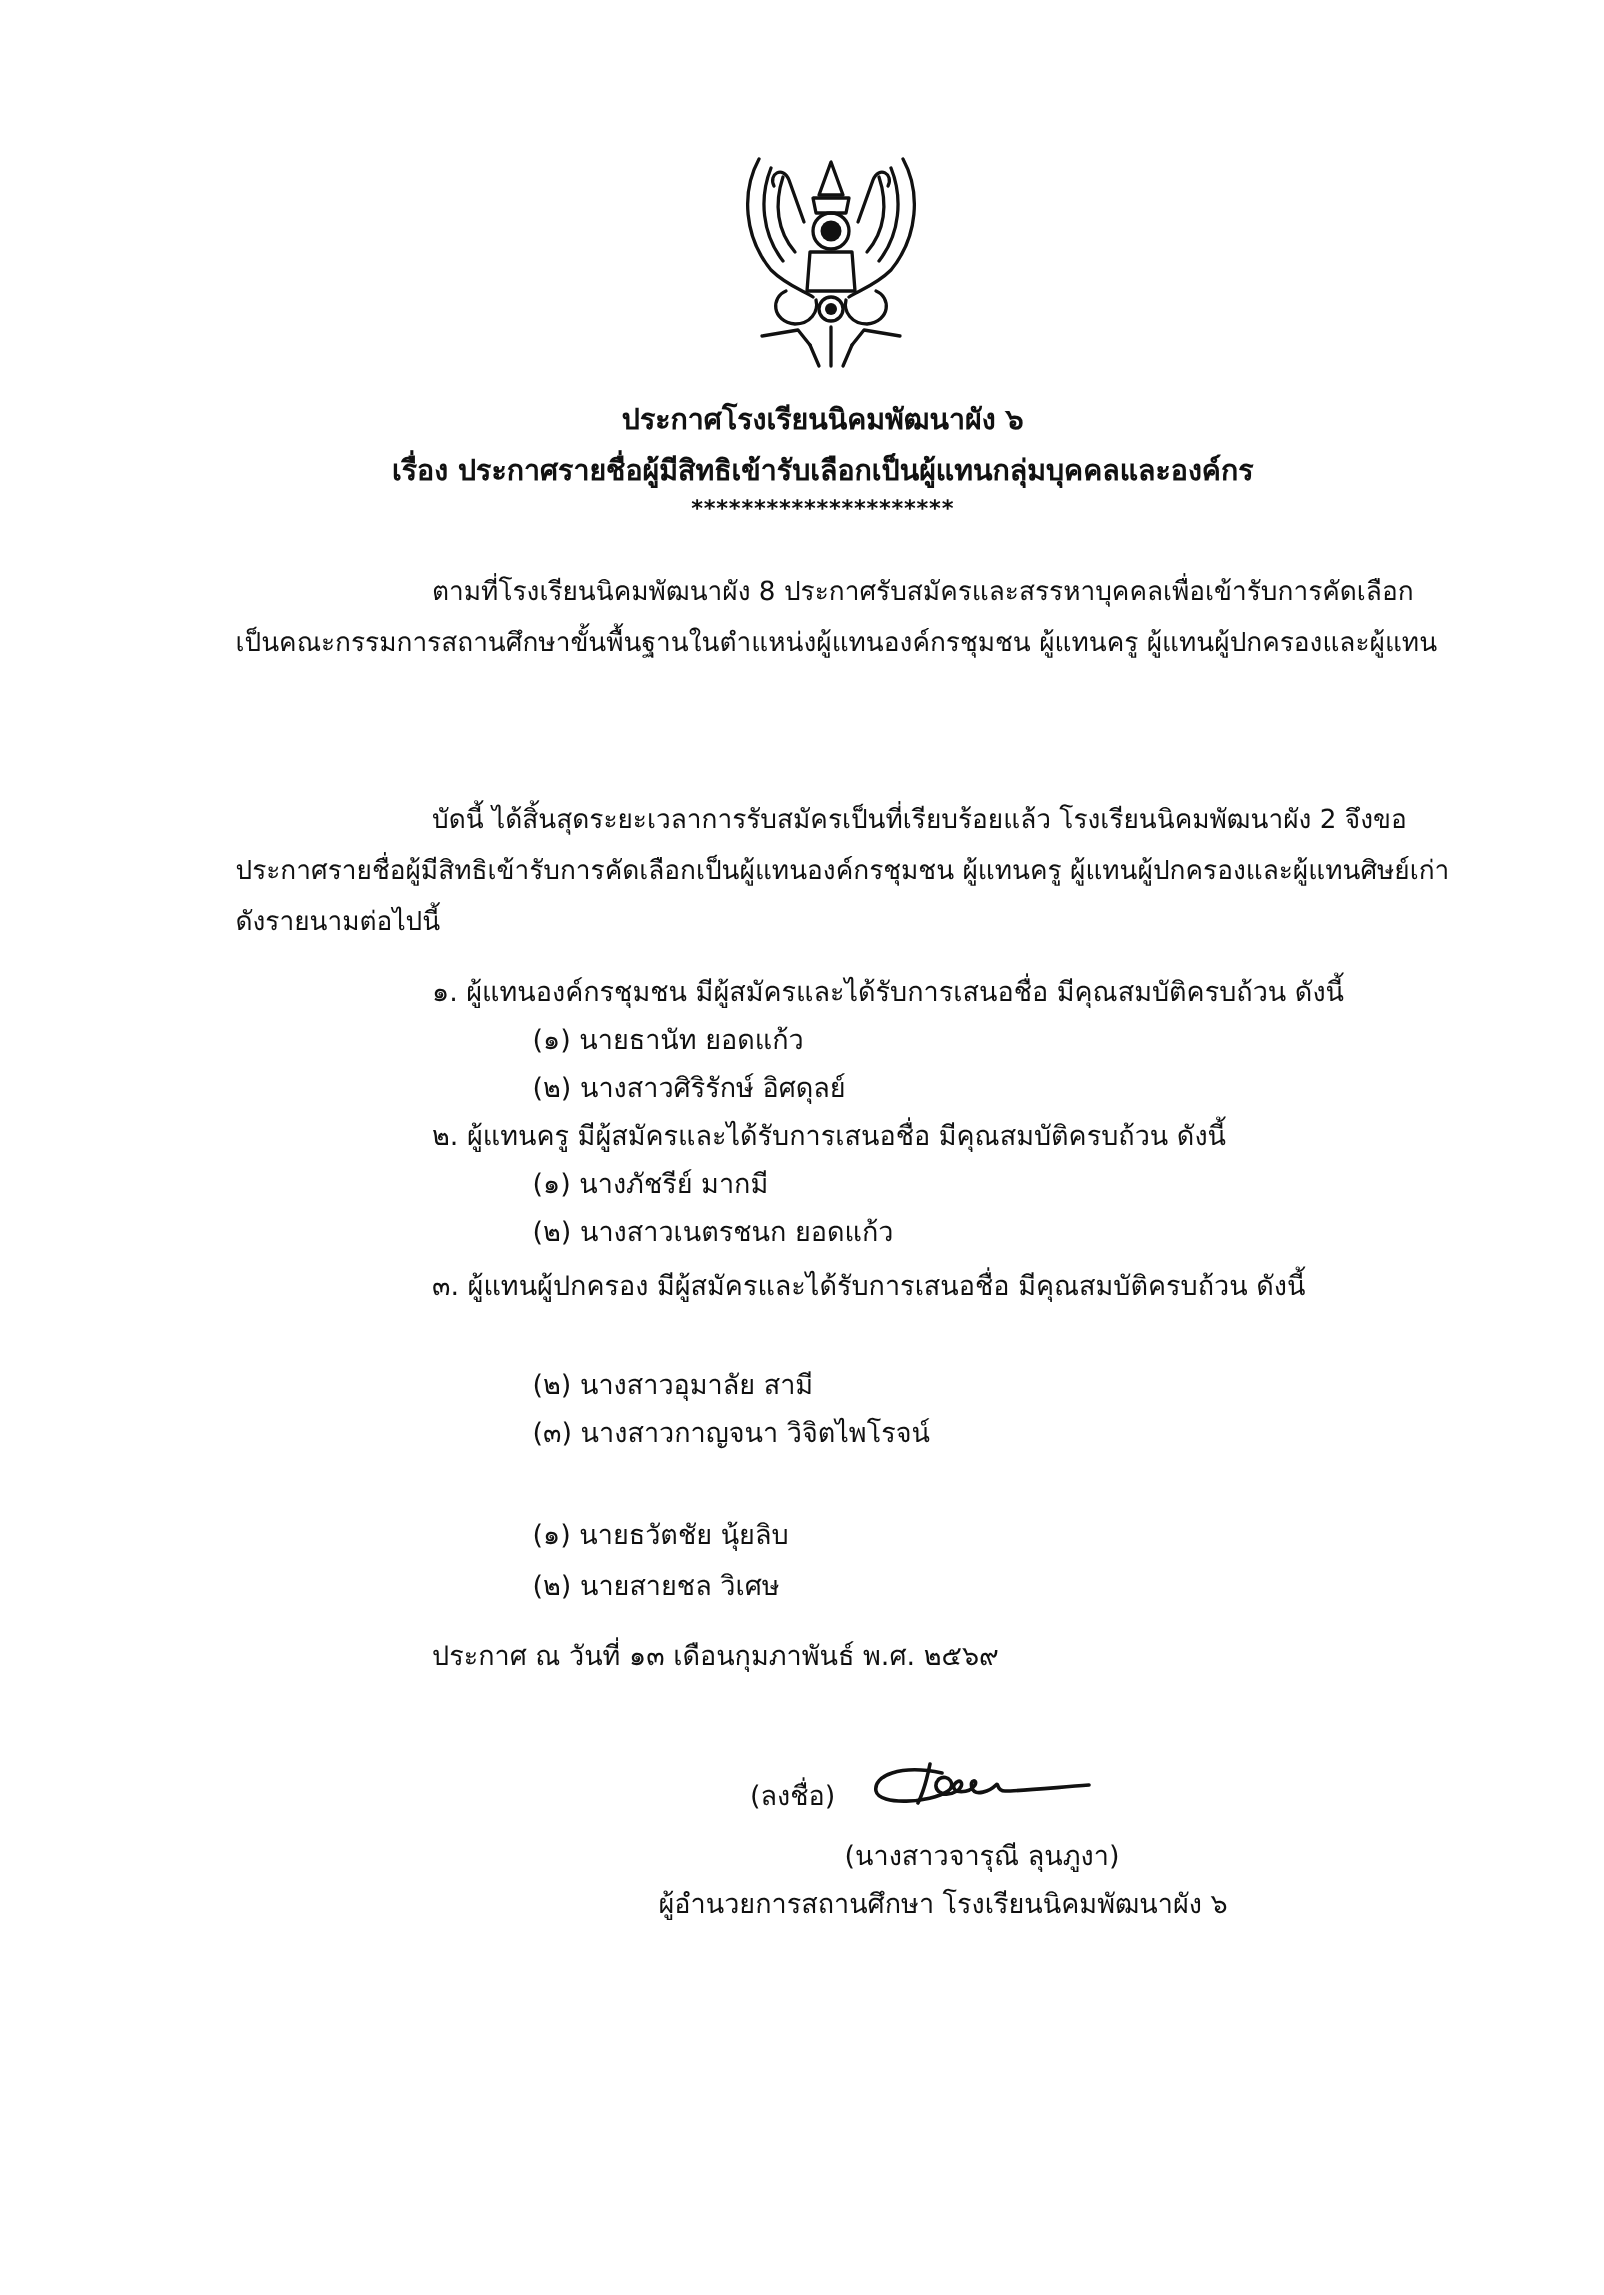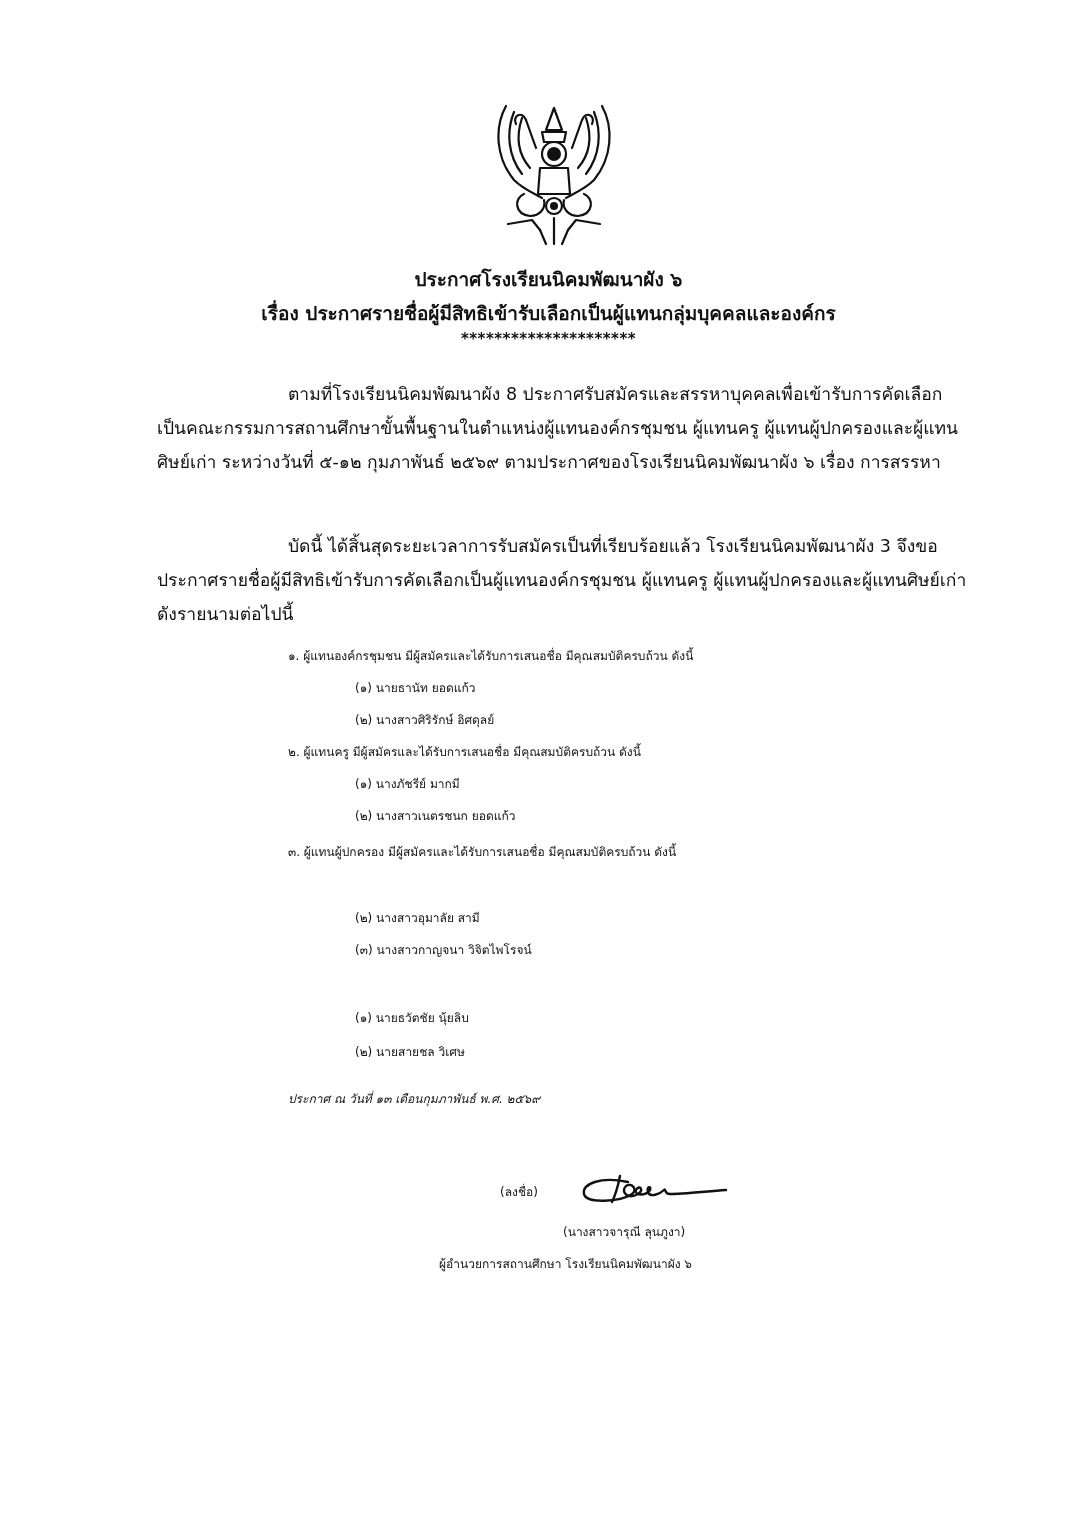--- a/index.html
+++ b/index.html
@@ -7,21 +7,21 @@
     width: 1069px; height: 1530px; position: relative; overflow: hidden;
     font-family: "DejaVu Sans", "Liberation Sans", sans-serif;
     color: #111111;
   }
   .page { position: absolute; left: 14px; top: 0; width: 867px; height: 1530px; margin-top: 32px; }
   .garuda { position: absolute; left: 470px; top: 66px; width: 140px; height: 148px; }
   .title { position: absolute; left: 0; width: 1069px; text-align: center; font-weight: bold; font-size: 19px; white-space: nowrap; }
   .t1 { top: 232px; }
   .t2 { top: 266px; }
   .stars { position: absolute; left: 0; width: 1069px; top: 298px; text-align: center; font-weight: bold; font-size: 15px; letter-spacing: 0.5px; }
-  .line { position: absolute; font-size: 12px; white-space: nowrap; }
+  .line { position: absolute; font-size: 18px; white-space: nowrap; }
   .just { position: absolute; font-size: 17.5px; white-space: nowrap; }
   .sigimg { position: absolute; left: 566px; top: 1140px; width: 150px; height: 42px; }
 </style>
 </head>
 <body>
 
 <div class="page">
 
   <svg class="garuda" viewBox="0 0 140 148">
     <g fill="none" stroke="#111" stroke-width="2.2" stroke-linecap="round" stroke-linejoin="round">
@@ -47,42 +47,41 @@
     <ellipse cx="70" cy="56" rx="7" ry="7" fill="#111"></ellipse>
     <circle cx="70" cy="108" r="4" fill="#111"></circle>
   </svg>
 
   <div class="title t1">ประกาศโรงเรียนนิคมพัฒนาผัง ๖</div>
   <div class="title t2">เรื่อง ประกาศรายชื่อผู้มีสิทธิเข้ารับเลือกเป็นผู้แทนกลุ่มบุคคลและองค์กร</div>
   <div class="stars">*********************</div>
 
   <div class="just" style="left:274px; top:348px;">ตามที่โรงเรียนนิคมพัฒนาผัง 8 ประกาศรับสมัครและสรรหาบุคคลเพื่อเข้ารับการคัดเลือก</div>
   <div class="just" style="left:143px; top:382px;">เป็นคณะกรรมการสถานศึกษาขั้นพื้นฐานในตำแหน่งผู้แทนองค์กรชุมชน ผู้แทนครู ผู้แทนผู้ปกครองและผู้แทน</div>
-  <div class="just" style="left:143px; top:416px;">ศิษย์เก่า ระหว่างวันที่ ๕-๑๒ กุมภาพันธ์ ๒๕๖๙ ตามประกาศของโรงเรียนนิคมพัฒนาผัง ๖ เรื่อง การสรรหา</div>
 
-  <div class="just" style="left:274px; top:500px;">บัดนี้ ได้สิ้นสุดระยะเวลาการรับสมัครเป็นที่เรียบร้อยแล้ว โรงเรียนนิคมพัฒนาผัง 3 จึงขอ</div>
+  <div class="just" style="left:274px; top:500px;">บัดนี้ ได้สิ้นสุดระยะเวลาการรับสมัครเป็นที่เรียบร้อยแล้ว โรงเรียนนิคมพัฒนาผัง 2 จึงขอ</div>
   <div class="just" style="left:143px; top:534px;">ประกาศรายชื่อผู้มีสิทธิเข้ารับการคัดเลือกเป็นผู้แทนองค์กรชุมชน ผู้แทนครู ผู้แทนผู้ปกครองและผู้แทนศิษย์เก่า</div>
   <div class="just" style="left:143px; top:568px;">ดังรายนามต่อไปนี้</div>
 
   <div class="line" style="left:274px; top:614px;">๑. ผู้แทนองค์กรชุมชน มีผู้สมัครและได้รับการเสนอชื่อ มีคุณสมบัติครบถ้วน ดังนี้</div>
   <div class="line" style="left:341px; top:646px;">(๑) นายธานัท ยอดแก้ว</div>
   <div class="line" style="left:341px; top:678px;">(๒) นางสาวศิริรักษ์ อิศดุลย์</div>
 
   <div class="line" style="left:274px; top:710px;">๒. ผู้แทนครู มีผู้สมัครและได้รับการเสนอชื่อ มีคุณสมบัติครบถ้วน ดังนี้</div>
   <div class="line" style="left:341px; top:742px;">(๑) นางภัชรีย์ มากมี</div>
   <div class="line" style="left:341px; top:774px;">(๒) นางสาวเนตรชนก ยอดแก้ว</div>
 
   <div class="line" style="left:274px; top:810px;">๓. ผู้แทนผู้ปกครอง มีผู้สมัครและได้รับการเสนอชื่อ มีคุณสมบัติครบถ้วน ดังนี้</div>
   <div class="line" style="left:341px; top:876px;">(๒) นางสาวอุมาลัย สามี</div>
   <div class="line" style="left:341px; top:908px;">(๓) นางสาวกาญจนา วิจิตไพโรจน์</div>
 
   <div class="line" style="left:341px; top:976px;">(๑) นายธวัตชัย นุ้ยลิบ</div>
   <div class="line" style="left:341px; top:1010px;">(๒) นายสายชล วิเศษ</div>
 
-  <div class="line" style="left:274px; top:1057px;font-style:italic;">ประกาศ  ณ  วันที่ ๑๓ เดือนกุมภาพันธ์  พ.ศ. ๒๕๖๙</div>
+  <div class="line" style="left:274px; top:1057px;">ประกาศ  ณ  วันที่ ๑๓ เดือนกุมภาพันธ์  พ.ศ. ๒๕๖๙</div>
 
   <div class="line" style="left:486px; top:1150px;">(ลงชื่อ)</div>
   <svg class="sigimg" viewBox="0 0 150 42">
     <g fill="none" stroke="#111" stroke-width="2.4" stroke-linecap="round" stroke-linejoin="round">
       <path d="M48 10 C20 4, 2 12, 4 22 C6 32, 40 30, 52 22 C58 18, 52 10, 46 14 C40 20, 48 28, 58 22 C64 18, 60 12, 56 18 C54 24, 66 24, 70 18 C72 14, 66 14, 68 20 C70 26, 80 22, 84 18 C86 16, 84 22, 90 22 C100 22, 120 20, 146 18"></path>
       <path d="M40 4 C38 14, 36 22, 32 30"></path>
     </g>
   </svg>
   <div class="line" style="left:549px; top:1190px;">(นางสาวจารุณี ลุนภูงา)</div>
   <div class="line" style="left:425px; top:1222px;">ผู้อำนวยการสถานศึกษา โรงเรียนนิคมพัฒนาผัง ๖</div>

